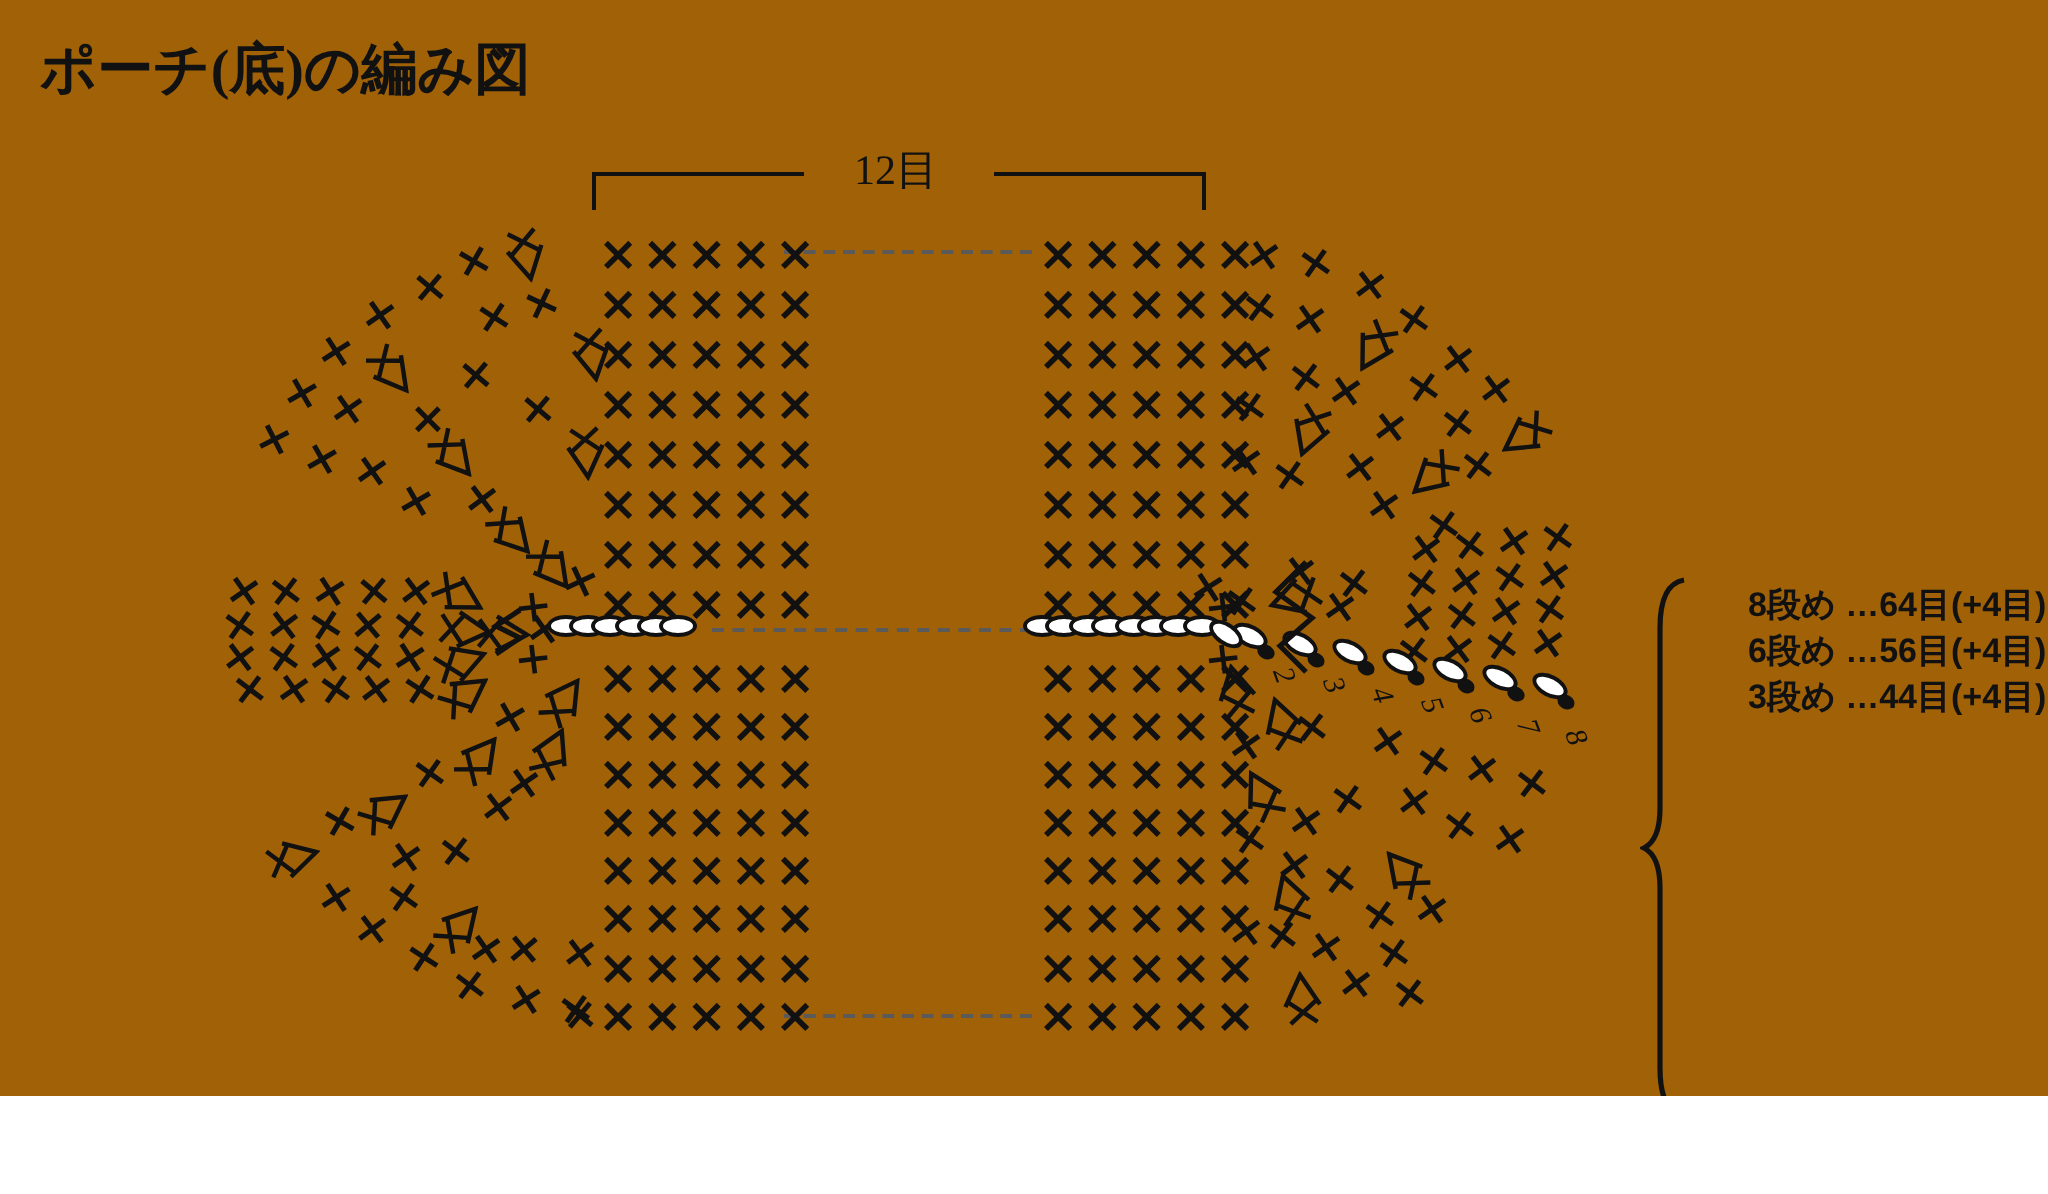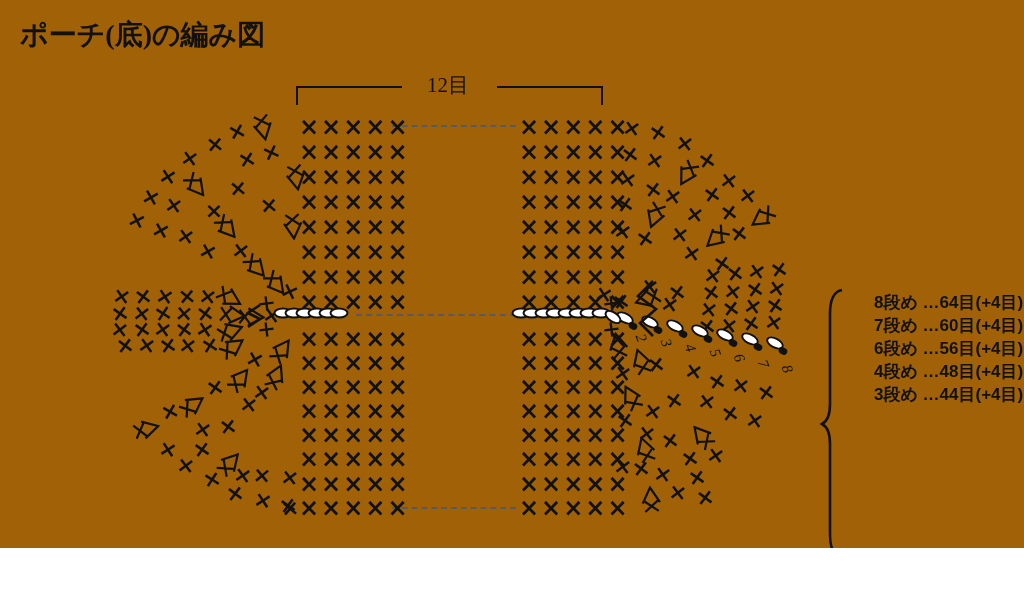--- a/index.html
+++ b/index.html
@@ -368,19 +368,17 @@
       <polyline points="260,305 248,313 260,319 248,327"></polyline>
       <polyline points="653,281 638,296 656,309 640,323 653,336"></polyline>
     </svg>
 
   <svg class="brace" width="26" height="272" viewBox="0 0 26 272">
     <path d="M22,2 Q10,4 10,26 L10,116 Q10,132 2,136 Q10,140 10,156 L10,246 Q10,268 22,270"></path>
   </svg>
 
   <div class="legend" id="legend">
       <div class="legend-row">8段め …64目(+4目)</div>
-      <div class="legend-row">7段め …60目(+4目)</div>
       <div class="legend-row">6段め …56目(+4目)</div>
-      <div class="legend-row">4段め …48目(+4目)</div>
       <div class="legend-row">3段め …44目(+4目)</div>
     </div>
 
 </div>
 
 </body></html>

